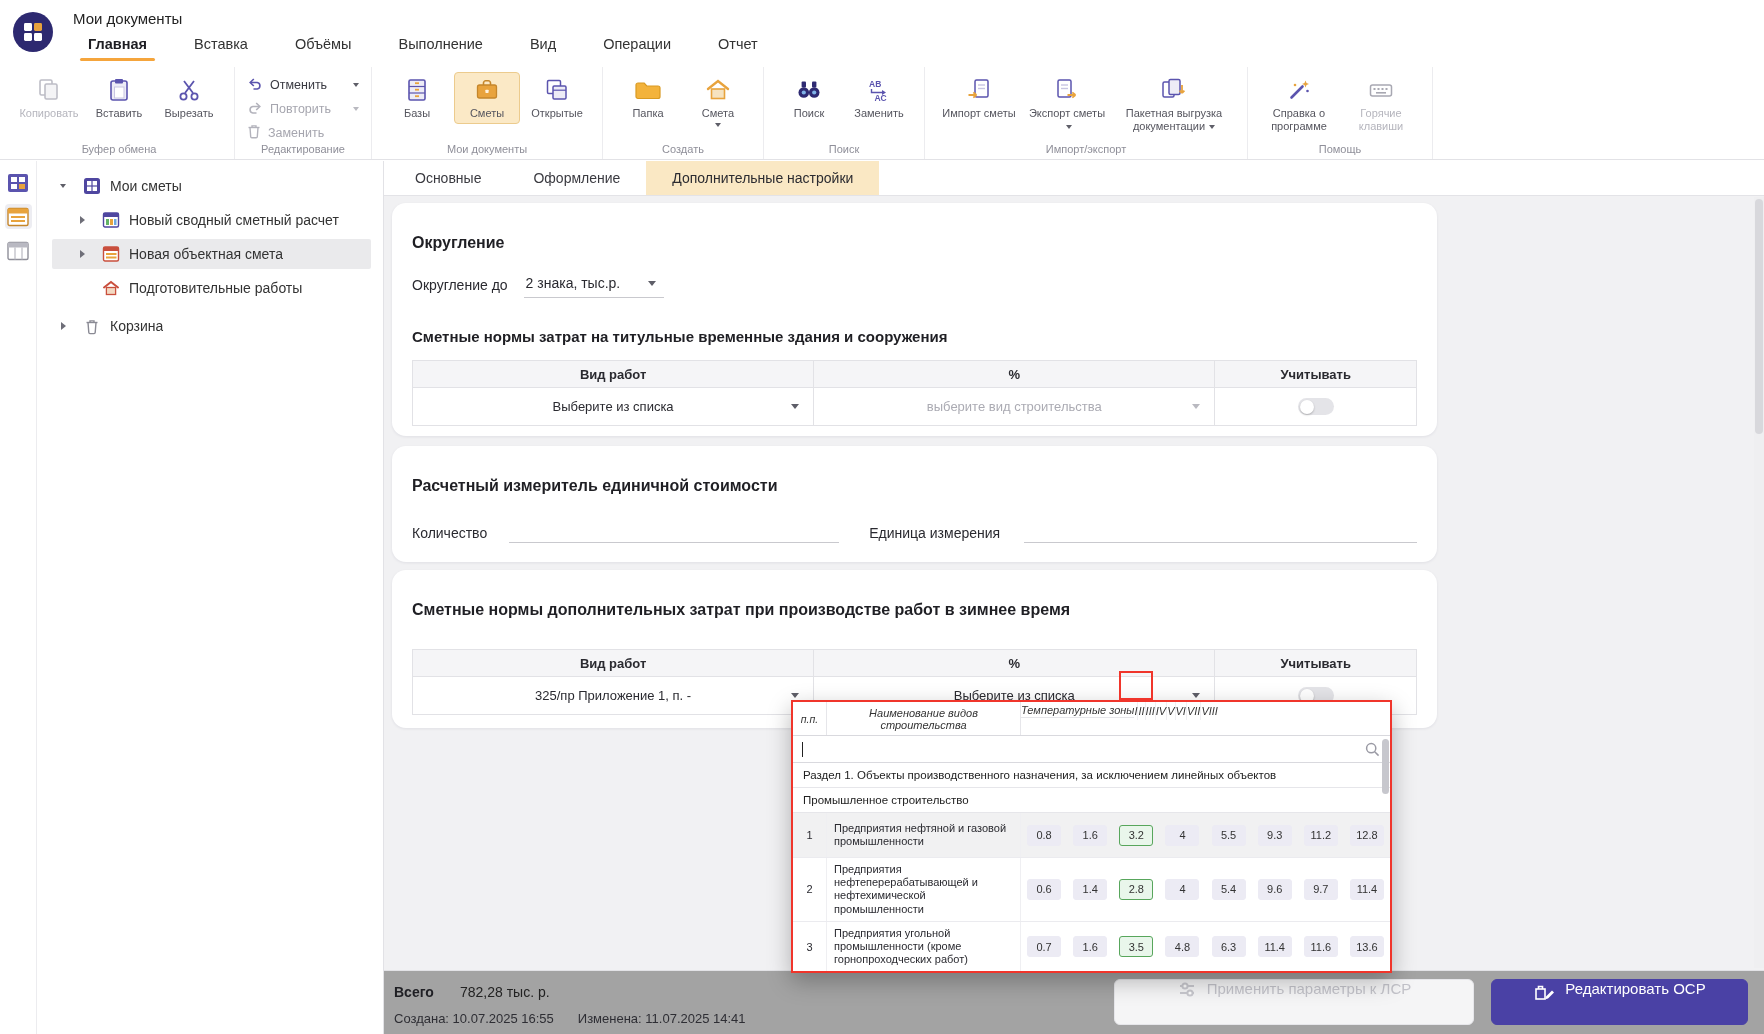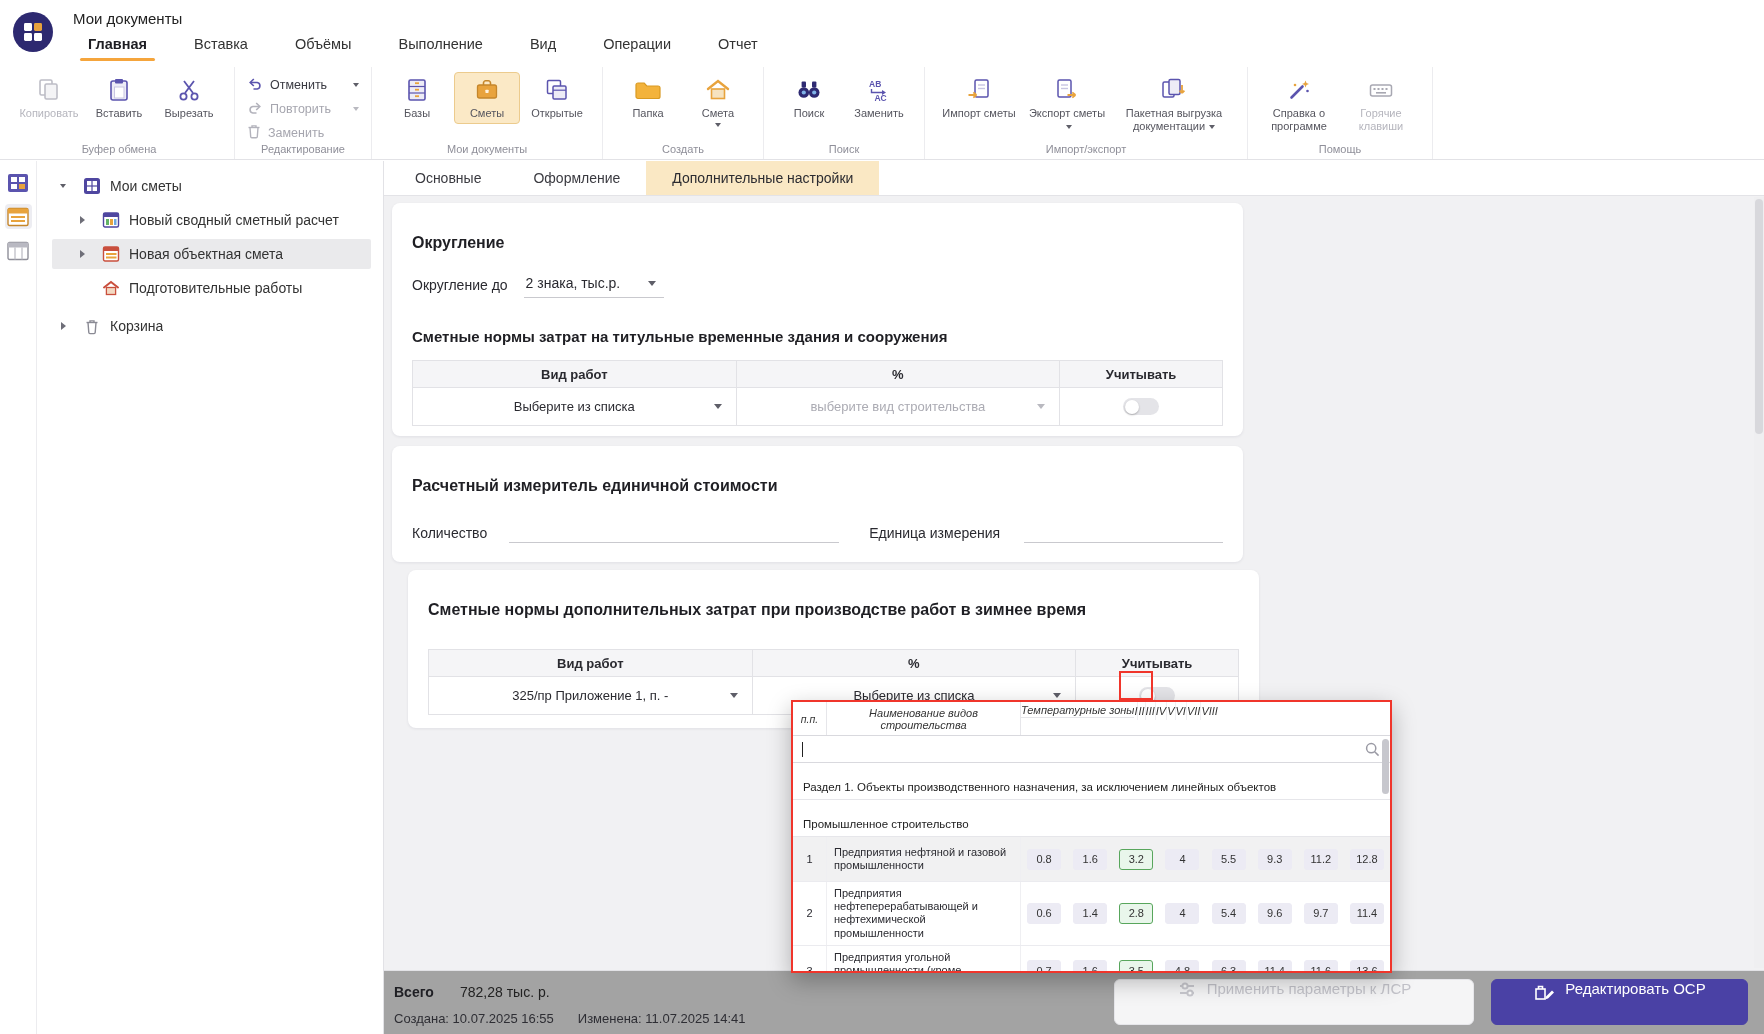--- a/index.html
+++ b/index.html
@@ -65,25 +65,25 @@
   .tlabel { white-space:nowrap; overflow:hidden; text-overflow:ellipsis; }
 
   
   .content { position:absolute; left:384px; top:161px; right:0; bottom:64px; background:#F1F1F3; overflow:hidden; }
   .doc-tabs { height:35px; background:#fff; border-bottom:1px solid #E3E3E7; display:flex; padding-left:5px; }
   .dtab { padding:0 26px; display:flex; align-items:center; font-size:14px; color:#3A3A40; cursor:pointer; white-space:nowrap; }
   .dtab.active { background:#FAE8C4; color:#2b2b30; }
   .cscroll { position:absolute; right:0; top:36px; width:10px; bottom:2px; background:#EFEFF1; }
   .cscroll .thumb { position:absolute; left:1px; top:2px; width:8px; height:235px; background:#D8D8DC; border-radius:4px; }
 
-  .panel { position:absolute; left:8px; width:851px; background:#fff; border-radius:8px;
+  .panel { position:absolute; left:8px; width:1045px; background:#fff; border-radius:14px;
            box-shadow:0 1px 3px rgba(30,30,60,.08); padding:18px 20px; }
   .panel1 { top:42px; height:233px; }
   .panel2 { top:285px; height:116px; }
-  .panel3 { top:409px; height:158px;margin-left:16px; }
+  .panel3 { top:409px; height:158px; }
   .p-title { font-size:16px; font-weight:bold; color:#1F1F24; }
   .sec-title { font-size:15px; font-weight:bold; color:#1F1F24; margin-top:30px; }
   .round-row { display:flex; align-items:center; margin-top:20px; gap:16px; }
   .round-label { font-size:14px; }
   .dd-underline { display:flex; align-items:center; gap:28px; border-bottom:1px solid #C9C9CE;
                   padding:3px 8px 6px 2px; cursor:pointer; font-size:14px; color:#2a2a30; }
 
   .ptable { margin-top:14px; border:1px solid #E2E2E6; }
   .ptable.mt34 { margin-top:30px; }
   .thead { display:flex; background:#F5F5F7; border-bottom:1px solid #E2E2E6; height:27px; }
@@ -122,21 +122,21 @@
   .ph-ztitle { height:16px; display:flex; align-items:center; justify-content:center; font-size:11px;
                font-style:italic; color:#333; border-bottom:1px solid #E6E6EA; }
   .ph-zrow { display:flex; height:18px; }
   .ph-z { flex:1; display:flex; align-items:center; justify-content:center; font-size:11px;
           font-style:italic; color:#333; border-right:1px solid #EFEFF2; cursor:pointer; }
   .ph-z:last-child { border-right:none; }
   .psearch { height:27px; border-bottom:1px solid #D9D9DE; display:flex; align-items:center; padding:0 9px; cursor:text; }
   .caret { width:1px; height:15px; background:#222; }
   .psearch .mag { margin-left:auto; display:flex; }
   .psection { height:25px; display:flex; align-items:center; padding:0 10px; font-size:11.5px;
-              color:#222; border-bottom:1px solid #E6E6EA; background:#fff; cursor:default; white-space:nowrap;margin-top:12px; }
+              color:#222; border-bottom:1px solid #E6E6EA; background:#fff; cursor:default; white-space:nowrap; }
   .prow { display:flex; min-height:45px; border-bottom:1px solid #EBEBEF; align-items:stretch; cursor:pointer; }
   .prow.shaded { background:#F1F1F2; }
   .pnum { width:34px; flex:none; display:flex; align-items:center; justify-content:center; font-size:11px;
           border-right:1px solid #EFEFF2; }
   .pname { width:194px; flex:none; padding:5px 7px; font-size:11px; line-height:1.2;
            border-right:1px solid #EFEFF2; display:flex; align-items:center; }
   .pcell { flex:1; display:flex; align-items:center; justify-content:center; }
   .chip { min-width:34px; height:21px; padding:0 3px; display:inline-flex; align-items:center; justify-content:center;
           background:#ECEBF4; border:1px solid #ECEBF4; border-radius:3px; font-size:11px; color:#333; }
   .chip.green { background:#E9F6EB; border-color:#58A65C; }

